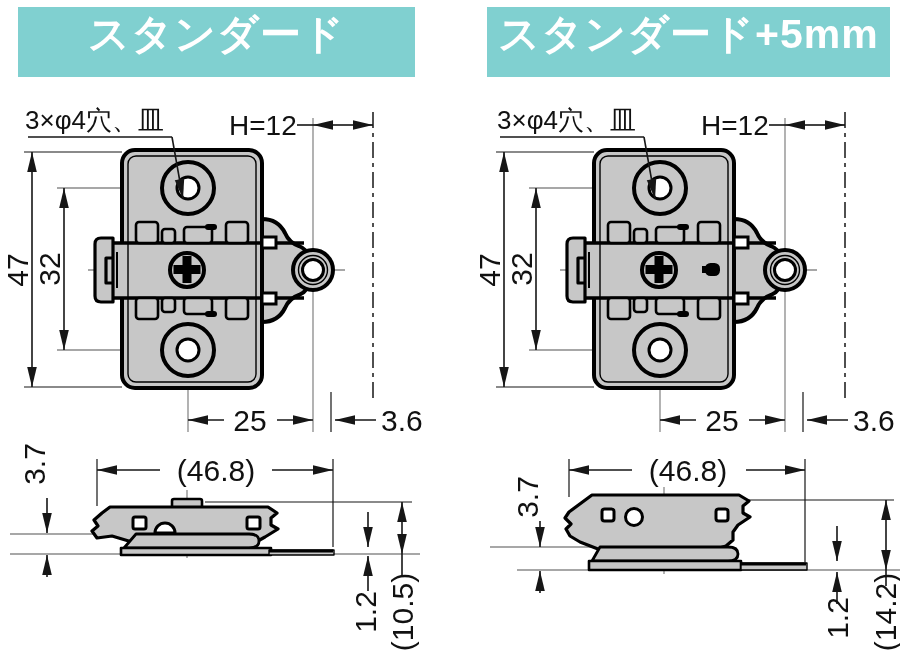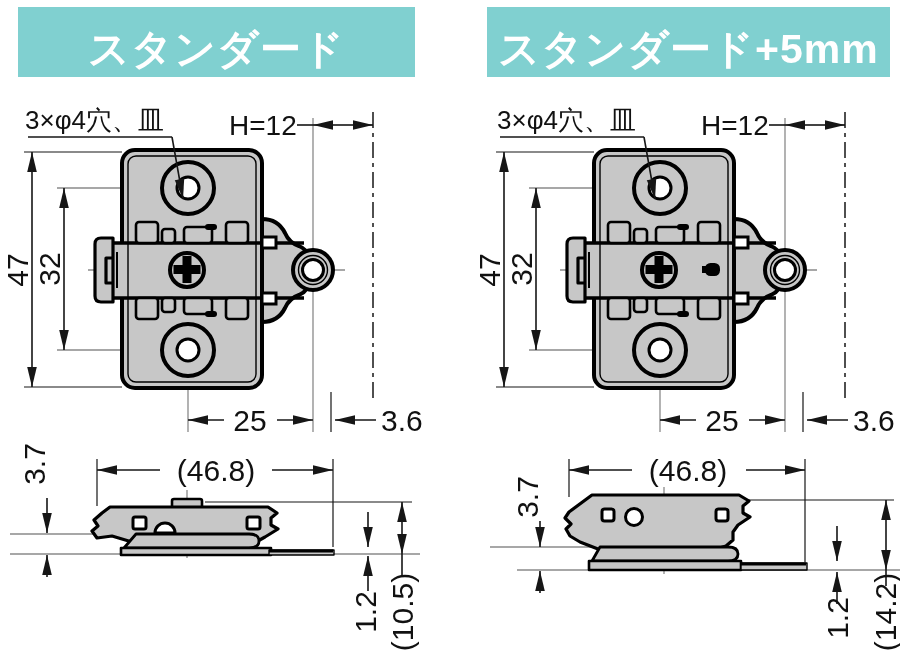--- a/index.html
+++ b/index.html
@@ -1,21 +1,21 @@
 <!DOCTYPE html>
 <html style="--banner: #80d0d0; --banner_text: #ffffff; --part_fill: #c7c7c7; --outline: #000000; --dim_line: #161616; --centerline: #8a8a8a; --text: #111111; --background: #ffffff;"><head>
 <meta charset="utf-8">
 <style>
   html,body{margin:0;padding:0;background:var(--background,#fff);}
   .page{position:relative;width:900px;height:656px;background:var(--background,#fff);
         font-family:"Liberation Sans","DejaVu Sans",sans-serif;overflow:hidden;}
   .panel{position:absolute;top:0;width:450px;height:656px;}
   .panel.left{left:0;} .panel.right{left:462px;}
   .banner{position:absolute;top:7px;height:70px;background:var(--banner,#80d0d0);
-          display:flex;align-items:flex-end;justify-content:center;}
+          display:flex;align-items:flex-start;justify-content:center;}
   .panel.left  .banner{left:18px;width:397px;}
   .panel.right .banner{left:25px;width:403px;}
   .banner span{color:var(--banner_text,#fff);font-size:41px;font-weight:bold;letter-spacing:1px;}
   svg.drawing{position:absolute;left:0;top:80px;}
   
   .part{fill:var(--part_fill,#c7c7c7);stroke:var(--outline,#000);stroke-width:4;stroke-linejoin:round;}
   .sw32{stroke-width:3.2;} .sw28{stroke-width:2.8;} .sw26{stroke-width:2.6;} .sw14{stroke-width:1.4;}
   .hole{fill:#fff;stroke:var(--outline,#000);stroke-width:3;}
   .black{fill:var(--outline,#000);stroke:none;}
   .edge{stroke:var(--outline,#000);stroke-width:3.5;fill:none;}

